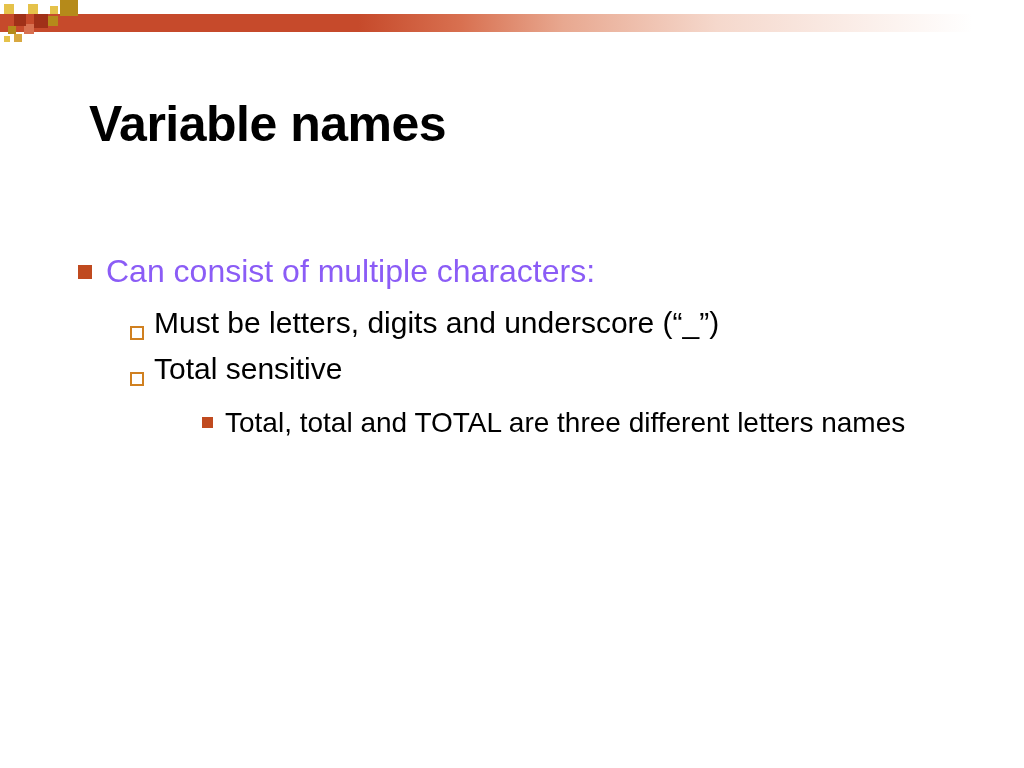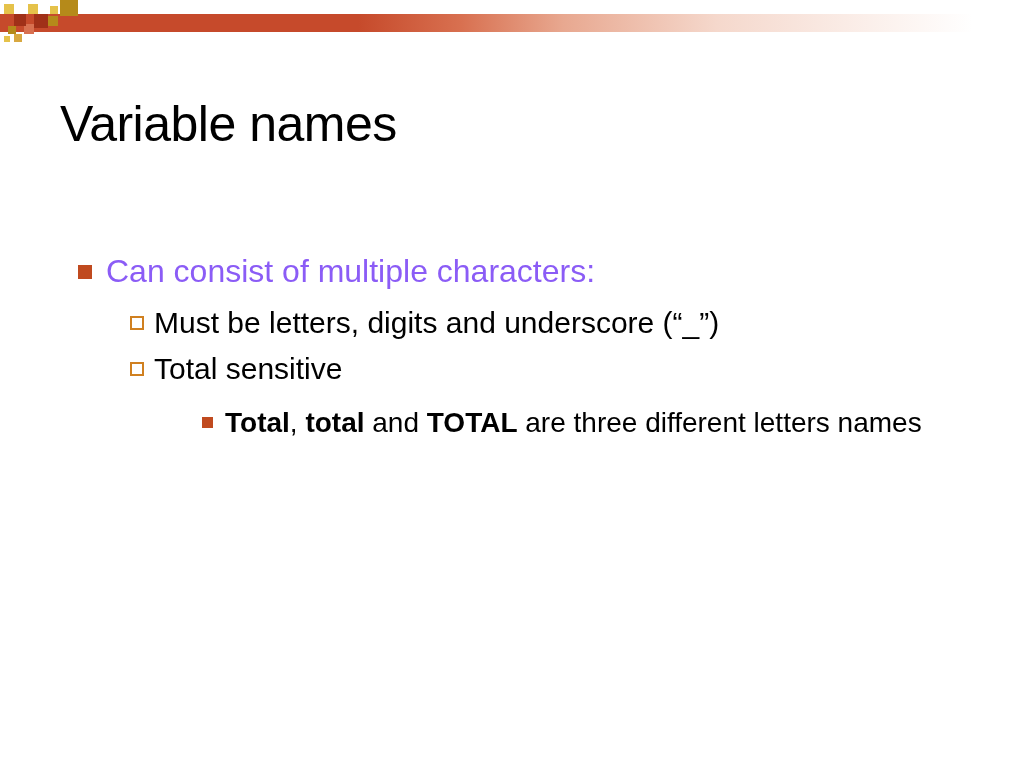--- a/index.html
+++ b/index.html
@@ -36,24 +36,25 @@
       left: 0;
     }
     .sq {
       position: absolute;
     }
     .content {
       padding: 95px 60px 0 60px;
     }
     .title {
       font-size: 50px;
-      font-weight: normal;
+      font-weight: bold;
       color: #000;
       margin-bottom: 100px;
       letter-spacing: -0.5px;
+      margin-left: 29px;
     }
     .bullet-level-1 {
       display: flex;
       align-items: flex-start;
       margin-left: 18px;
       margin-bottom: 16px;
     }
     .bullet-level-1 .marker {
       width: 14px;
       height: 14px;
@@ -61,21 +62,21 @@
       margin-right: 14px;
       margin-top: 12px;
       flex-shrink: 0;
     }
     .bullet-level-1 .text {
       font-size: 32px;
       color: #8b5cf6;
     }
     .bullet-level-2 {
       display: flex;
-      align-items: flex-start;
+      align-items: flex-end;
       margin-left: 70px;
       margin-bottom: 12px;
     }
     .bullet-level-2 .marker {
       width: 14px;
       height: 14px;
       border: 2px solid #d08020;
       margin-right: 10px;
       margin-top: 10px;
       flex-shrink: 0;
@@ -98,21 +99,21 @@
       margin-right: 12px;
       margin-top: 13px;
       flex-shrink: 0;
     }
     .bullet-level-3 .text {
       font-size: 28px;
       color: #000;
       line-height: 1.35;
     }
     .bold {
-      font-weight: bold;
+      font-weight: normal;
     }
   </style>
 </head>
 <body>
 
 <div class="top-decoration">
   <div class="gradient-bar"></div>
   <div class="squares">
     <div class="sq" style="background:#b58a1a;width:18px;height:16px;top:0;left:60px;"></div>
     <div class="sq" style="background:#e5c24a;width:8px;height:8px;top:6px;left:50px;"></div>

